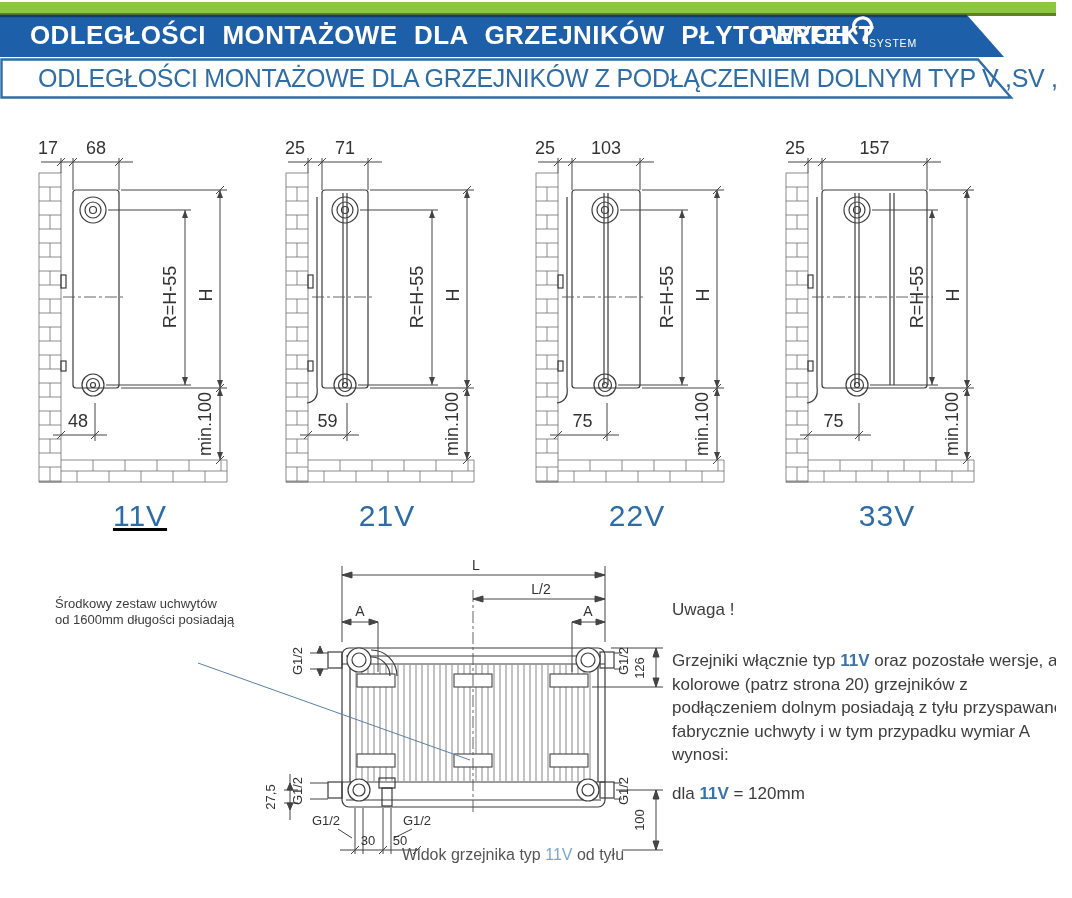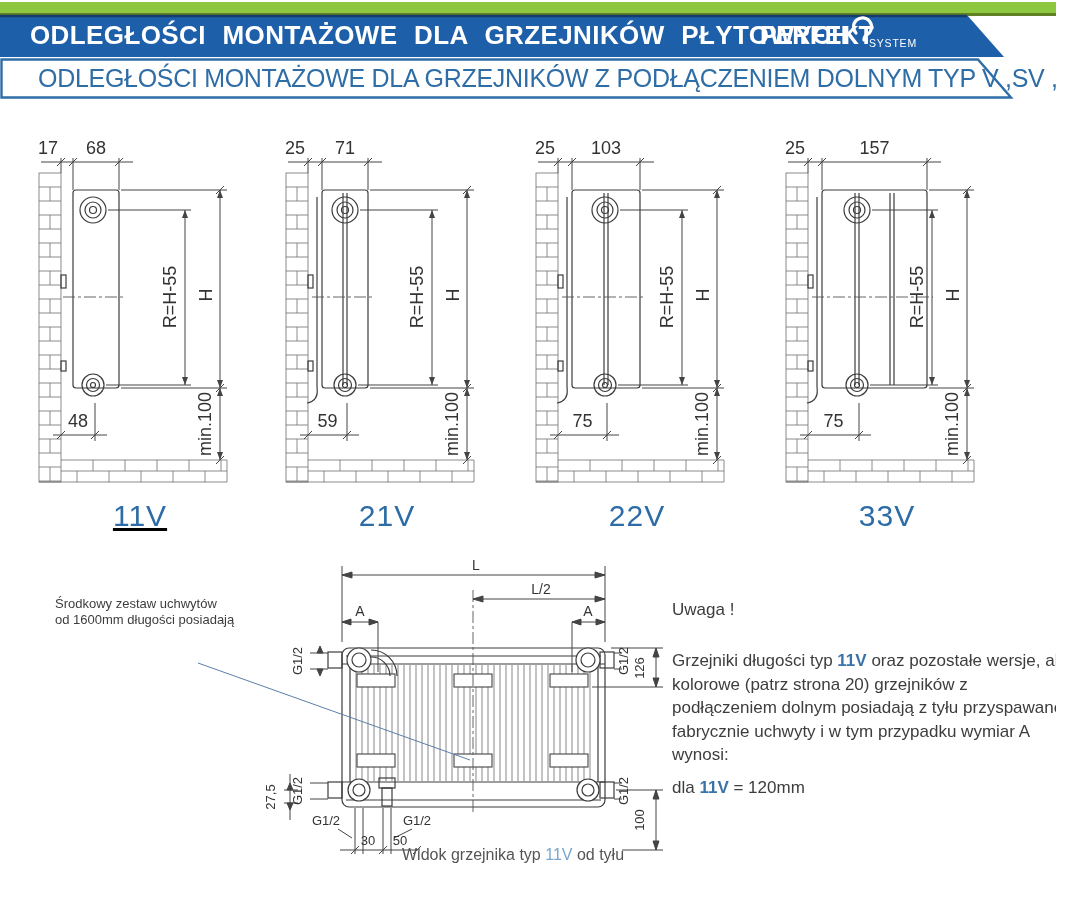--- a/index.html
+++ b/index.html
@@ -26,21 +26,21 @@
   .rts{fill:#333;font-size:13px;}
   .cap{font-size:16px;fill:#555;}
   
   #leader-svg{position:absolute;left:0;top:552px;pointer-events:none;}
   
   .left-note{position:absolute;left:55px;top:596px;width:270px;
              font-size:13px;color:#3d3d3d;line-height:1.24;}
   .warn{position:absolute;left:672px;top:598px;width:400px;
         font-size:17px;color:#3d3d3d;line-height:1.38;}
   .warn-heading{margin-bottom:28px;}
-  .warn-rule{margin-top:9px;}
+  .warn-rule{margin-top:15px;}
   .blue{color:#3a73a9;font-weight:bold;}
 </style>
 </head>
 <body>
 
 <div class="page">
 
   <svg id="header-svg" width="1072" height="104" viewBox="0 0 1072 104">
     <rect x="0" y="2" width="1072" height="11" fill="#8dc63f"></rect>
     <rect x="0" y="13" width="1072" height="3" fill="#5f8023"></rect>
@@ -608,17 +608,17 @@
     <line x1="198" y1="111" x2="470" y2="208" stroke="#5b7fa6" stroke-width="1"></line>
   </svg>
 
   <div class="left-note">
     <div>Środkowy zestaw uchwytów</div>
     <div>od 1600mm długości posiadają</div>
   </div>
 
   <div class="warn">
     <div class="warn-heading">Uwaga !</div>
-    <div><span>Grzejniki długości typ </span><span class="blue">11V</span><span> oraz pozostałe wersje, ale kolorowe (patrz strona 20) grzejników z podłączeniem dolnym posiadają z tyłu przyspawane fabrycznie uchwyty i w tym przypadku wymiar A wynosi:</span></div>
+    <div><span>Grzejniki włącznie typ </span><span class="blue">11V</span><span> oraz pozostałe wersje, ale kolorowe (patrz strona 20) grzejników z podłączeniem dolnym posiadają z tyłu przyspawane fabrycznie uchwyty i w tym przypadku wymiar A wynosi:</span></div>
     <div class="warn-rule"><span>dla </span><span class="blue">11V</span><span> = 120mm</span></div>
   </div>
 
 </div>
 
 </body></html>

